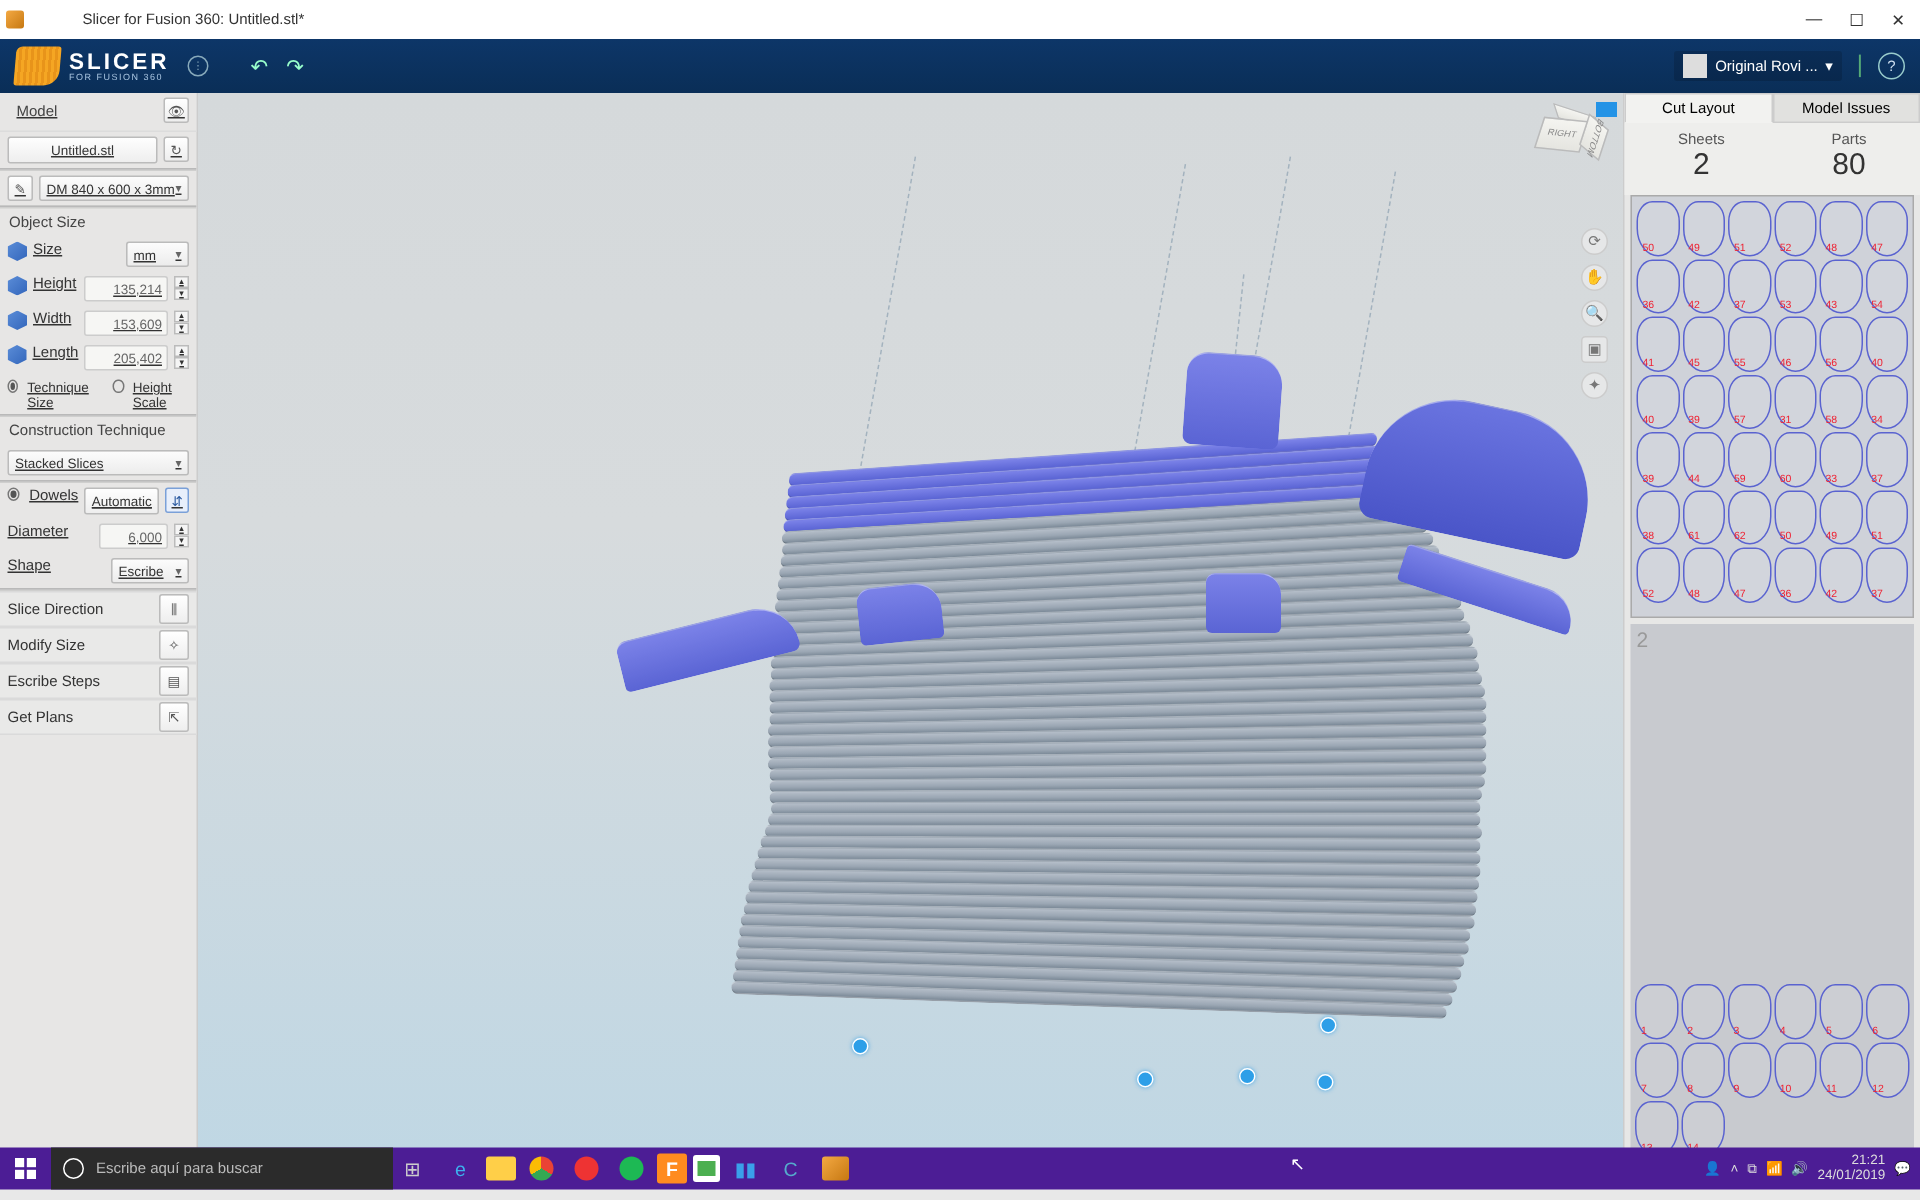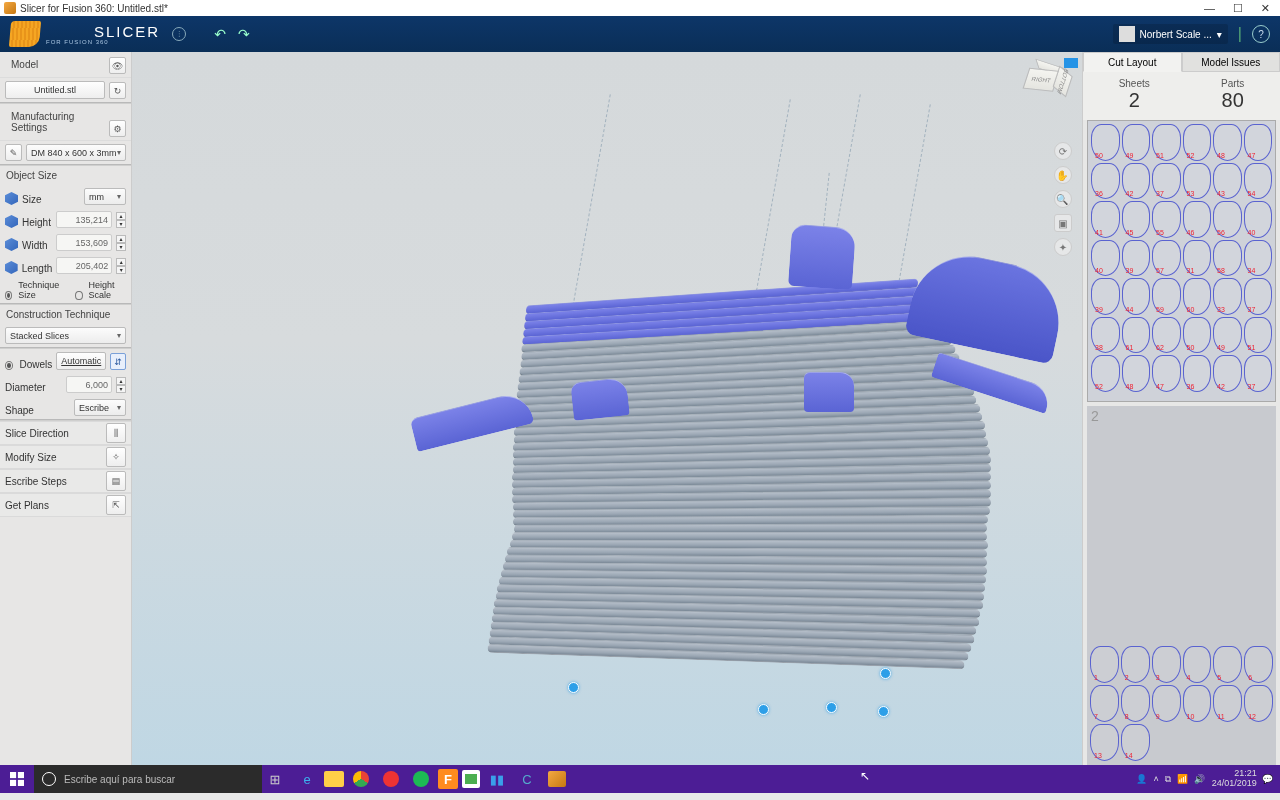--- a/index.html
+++ b/index.html
@@ -1,44 +1,44 @@
 <!DOCTYPE html>
 <html><head>
 <meta charset="utf-8">
 <style>
 * { margin: 0; padding: 0; box-sizing: border-box; font-family: "Segoe UI", Arial, sans-serif; }
 body { width: 1280px; height: 800px; overflow: hidden; background: #e8e8e8; position: relative; }
 
 
-.titlebar { height: 16px; background: #fff; display: flex; align-items: center; padding: 0 4px; font-size: 10px; color: #333; }
+.titlebar { height: 26px; background: #fff; display: flex; align-items: center; padding: 0 4px; font-size: 10px; color: #333; gap: 35px; }
 .titlebar-icon { width: 12px; height: 12px; background: linear-gradient(135deg,#f4a942,#c67812); border-radius: 2px; margin-right: 4px; }
 .titlebar-controls { margin-left: auto; display: flex; gap: 18px; padding-right: 6px; }
 .titlebar-controls span { font-size: 11px; cursor: pointer; }
 
 
 .app-header { height: 36px; background: linear-gradient(#0d3668,#0a2e57); display: flex; align-items: center; padding: 0 10px; color: #fff; }
 .logo-block { display: flex; align-items: center; gap: 6px; }
 .logo-swirl { width: 30px; height: 26px; background: repeating-linear-gradient(90deg,#f5a623 0 2px,#e8941a 2px 4px); border-radius: 4px 2px 10px 2px; transform: skewX(-5deg); }
 .logo-text { display:flex; flex-direction:column; line-height:1; }
-.logo-title { font-size: 15px; letter-spacing: 2px; font-weight: 400; margin-left: 48px; }
+.logo-title { font-size: 15px; letter-spacing: 2px; font-weight: 700; }
 .logo-sub { font-size: 6px; letter-spacing: 1px; color: #a8c4e0; }
 .hdr-circ { width:14px; height:14px; border:1px solid #8ab; border-radius:50%; margin-left:6px; display:flex; align-items:center; justify-content:center; font-size:7px; color:#8ab; }
 .hdr-arrows { margin-left: 28px; display:flex; gap:12px; }
 .hdr-arrows span { font-size:14px; color:#9fc; cursor:pointer; }
 .hdr-right { margin-left:auto; display:flex; align-items:center; gap:10px; }
 .user-chip { display:flex; align-items:center; gap:5px; background:rgba(0,0,0,.15); padding:2px 6px; border-radius:2px; font-size:10px; }
 .user-ava { width:16px; height:16px; background:#ddd; }
 .help-circ { width:18px; height:18px; border:1px solid #9cc; border-radius:50%; display:flex; align-items:center; justify-content:center; font-size:10px; color:#cde; }
 
 
 .main { display:flex; height: calc(800px - 16px - 36px - 28px); }
 
 
 .sidebar { width: 132px; background: #e7e6e5; border-right:1px solid #ccc; font-size:10px; color:#333; overflow:hidden; }
-.panel-row { display:flex; align-items:flex-end; padding:3px 5px; gap:4px; }
+.panel-row { display:flex; align-items:flex-start; padding:3px 5px; gap:4px;text-decoration:underline; }
 .panel-label { flex:1; color:#444; font-size:10px; padding:4px 6px; }
 .panel-row.group { background:#e7e6e5; border-bottom:1px solid #dcdcdc; }
 .sq-btn { width:17px; height:17px; background:linear-gradient(#fff,#eee); border:1px solid #bbb; border-radius:2px; display:flex; align-items:center; justify-content:center; font-size:9px; color:#555; cursor:pointer; }
 .wide-btn { flex:1; height:18px; background:linear-gradient(#fefefe,#eee); border:1px solid #bbb; border-radius:2px; font-size:9px; padding:0 4px; display:flex; align-items:center; justify-content:center; cursor:pointer; }
 .sel-btn { flex:1; height:17px; background:linear-gradient(#fcfcfc,#ececec); border:1px solid #bbb; border-radius:2px; font-size:9px; padding:0 4px; display:flex; align-items:center; justify-content:space-between; cursor:pointer; }
 .sel-btn::after { content:"▾"; font-size:8px; color:#666; }
 .num-field { width:56px; height:17px; background:#f6f6f4; border:1px solid #ccc; border-radius:2px; font-size:9px; padding:0 3px; color:#666; text-align:right; }
 .spinner { width:10px; display:flex; flex-direction:column; }
 .spinner span { height:8px; border:1px solid #bbb; background:#f5f5f5; font-size:6px; line-height:6px; text-align:center; cursor:pointer; }
 .radio { width:9px; height:9px; border:1px solid #777; border-radius:50%; display:inline-block; margin-right:2px; position:relative; }
@@ -117,45 +117,41 @@
     </div>
     <div class="hdr-circ">⋮</div>
   </div>
   <div class="hdr-arrows">
     <span>↶</span>
     <span>↷</span>
   </div>
   <div class="hdr-right">
     <div class="user-chip">
       <div class="user-ava"></div>
-      <span>Norbert Scale ...</span>
+      <span>Original Rovi ...</span>
       <span>▾</span>
     </div>
     <span style="color:#5a7;">|</span>
     <div class="help-circ">?</div>
   </div>
 </div>
 
 <div class="main">
 
   <div class="sidebar">
     <div class="panel-row group">
       <span class="panel-label">Model</span>
       <div class="sq-btn">👁</div>
     </div>
     <div class="panel-row">
       <div class="wide-btn">Untitled.stl</div>
       <div class="sq-btn">↻</div>
     </div>
     <div class="divider-dark"></div>
 
-    <div class="panel-row group">
-      <span class="panel-label">Manufacturing Settings</span>
-      <div class="sq-btn">⚙</div>
-    </div>
     <div class="panel-row">
       <div class="sq-btn">✎</div>
       <div class="sel-btn">
           <span>DM 840 x 600 x 3mm</span>
         </div>
     </div>
     <div class="divider-dark"></div>
 
     <div class="panel-label">Object Size</div>
     <div class="panel-row">

